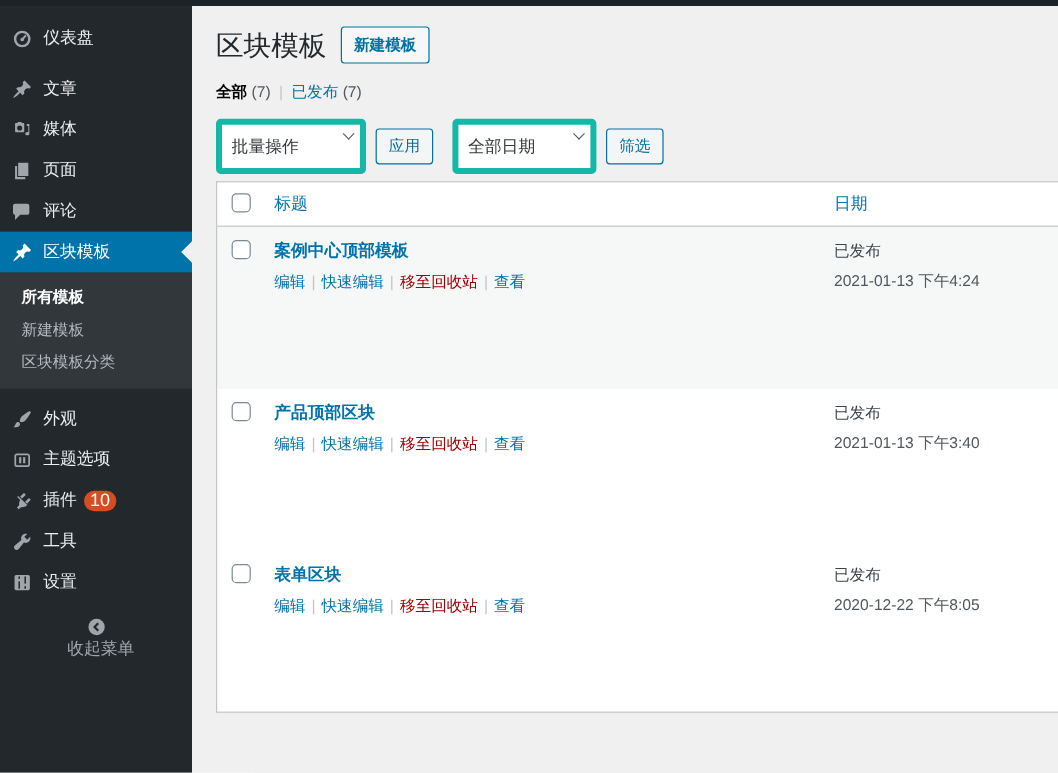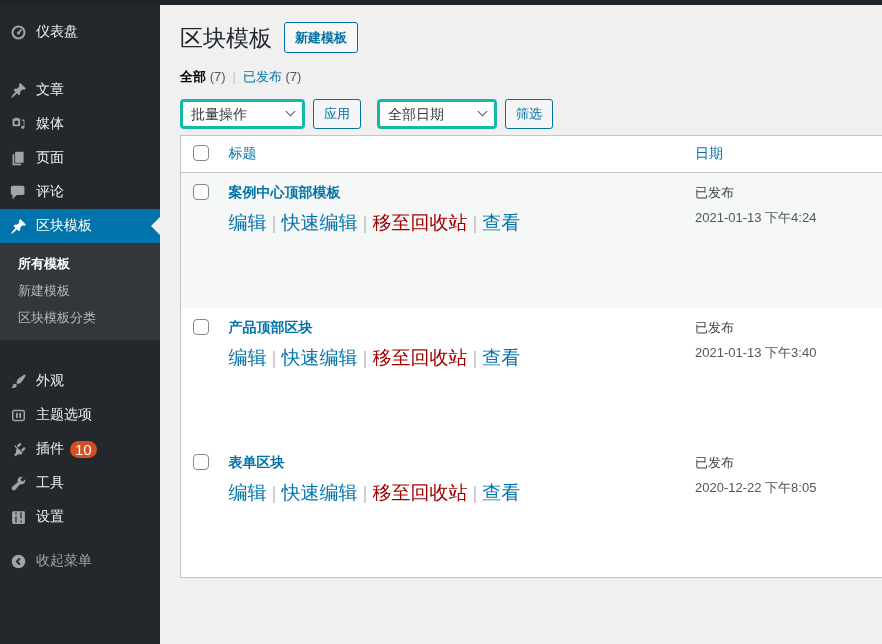--- a/index.html
+++ b/index.html
@@ -9,26 +9,26 @@
   .topbar { position:absolute; top:0; left:0; width:882px; height:5px; background:#1d2327; z-index:20; }
   .app { display:flex; width:882px; height:644px; }
 
   
   .sidebar { width:160px; flex-shrink:0; background:#23282d; padding-top:15px; position:relative; z-index:10; }
   .menu-item { position:relative; display:flex; align-items:center; height:34px; padding-left:8px;
                font-size:14px; color:#eeeeee; cursor:pointer; }
   .menu-item .menu-icon { width:20px; height:20px; display:flex; align-items:center; justify-content:center;
                color:#a0a5aa; margin-right:8px; flex-shrink:0; }
   .menu-item .menu-icon svg { width:17px; height:17px; display:block; }
-  .menu-item.gap { margin-top:24px; }
+  .menu-item.gap { margin-top:8px; }
   .menu-item.selected { background:#0073aa; color:#fff; }
   .menu-item.selected .menu-icon { color:#fff; }
   .menu-item.selected::after { content:""; position:absolute; right:0; top:50%; margin-top:-9px;
                border-top:9px solid transparent; border-bottom:9px solid transparent; border-right:9px solid #f0f0f1; }
-  .menu-item.collapse { margin-top:10px; color:#a0a5aa; }
+  .menu-item.collapse { margin-top:10px; color:#a0a5aa;flex-direction:column; }
   .submenu { background:#32373c; padding:7px 0 9px; }
   .submenu-item { height:27px; line-height:27px; padding-left:18px; font-size:13px; color:#b4b9be; cursor:pointer; }
   .submenu-item.active { color:#fff; font-weight:bold; }
   .badge { margin-left:6px; background:#d54e21; color:#fff; font-size:15px; line-height:17px;
            min-width:17px; text-align:center; border-radius:9px; padding:0 5px; }
 
   
   .content { flex:1; position:relative; padding:0 0 0 20px; }
   .heading-row { margin-top:22px; display:flex; align-items:center; }
   h1.page-title { font-size:23px; font-weight:400; color:#23282d; line-height:30px; }
@@ -37,22 +37,22 @@
         color:#0071a1; text-decoration:none; font-weight:bold; cursor:pointer; }
 
   .views { margin-top:15px; font-size:13px; }
   .views .view-current { color:#000; font-weight:bold; }
   .views .view-link { color:#0073aa; text-decoration:none; cursor:pointer; }
   .views .count { color:#50575e; font-weight:400; }
   .views .view-sep { color:#c3c4c7; margin:0 7px; }
 
   .tablenav { margin-top:13px; display:flex; align-items:center; }
   .select-wrap { position:relative; display:inline-block; }
-  select { appearance:none; -webkit-appearance:none; height:30px; font-size:14px; color:#32373c;
-        background:#fff; border:3px solid #14b8a6; border-radius:4px; padding:0 30px 0 8px;
+  select { appearance:none; -webkit-appearance:none; height:46px; font-size:14px; color:#32373c;
+        background:#fff; border:5px solid #14b8a6; border-radius:4px; padding:0 30px 0 8px;
         font-family:inherit; cursor:pointer; }
   .sel-bulk select { width:125px; }
   .sel-date select { width:120px; }
   .chev { position:absolute; right:11px; top:9px; width:7px; height:7px; pointer-events:none;
         border-right:1.8px solid #555d66; border-bottom:1.8px solid #555d66; transform:rotate(45deg); }
   .button { height:30px; padding:0 10px; margin-left:8px; background:#f3f5f6; border:1px solid #0071a1;
         border-radius:3px; color:#0071a1; font-size:13px; font-family:inherit; cursor:pointer; }
   .sel-date { margin-left:16px; }
 
   
@@ -62,21 +62,21 @@
   thead th { text-align:left; font-size:14px; font-weight:400; color:#0073aa; padding:8px 10px 8px 0;
         border-bottom:1px solid #c3c4c7; }
   th.col-check, td.col-check { padding-left:12px; }
   tbody tr { height:135px; }
   tbody tr.alt { background:#f6f7f7;margin-left:28px; }
   tbody td { vertical-align:top; padding:11px 10px 0 0; font-size:13px; }
   .checkbox { display:inline-block; width:16px; height:16px; background:#fff; border:1px solid #7e8993;
         border-radius:4px; cursor:pointer; }
   thead .checkbox { margin-top:1px; }
   a.row-title { font-size:14px; font-weight:bold; color:#0073aa; text-decoration:none; cursor:pointer; }
-  .row-actions { margin-top:8px; font-size:19px; }
+  .row-actions { margin-top:8px; font-size:13px; }
   .row-actions a { color:#0073aa; text-decoration:none; cursor:pointer; }
   .row-actions a.trash { color:#a00000; }
   .row-actions .sep { color:#c3c4c7; margin:0 5px; }
   .col-date .status { color:#3c434a; }
   .col-date .date { color:#50575e; margin-top:7px; }
 </style>
 </head>
 <body>
 
 <div class="topbar"></div>

